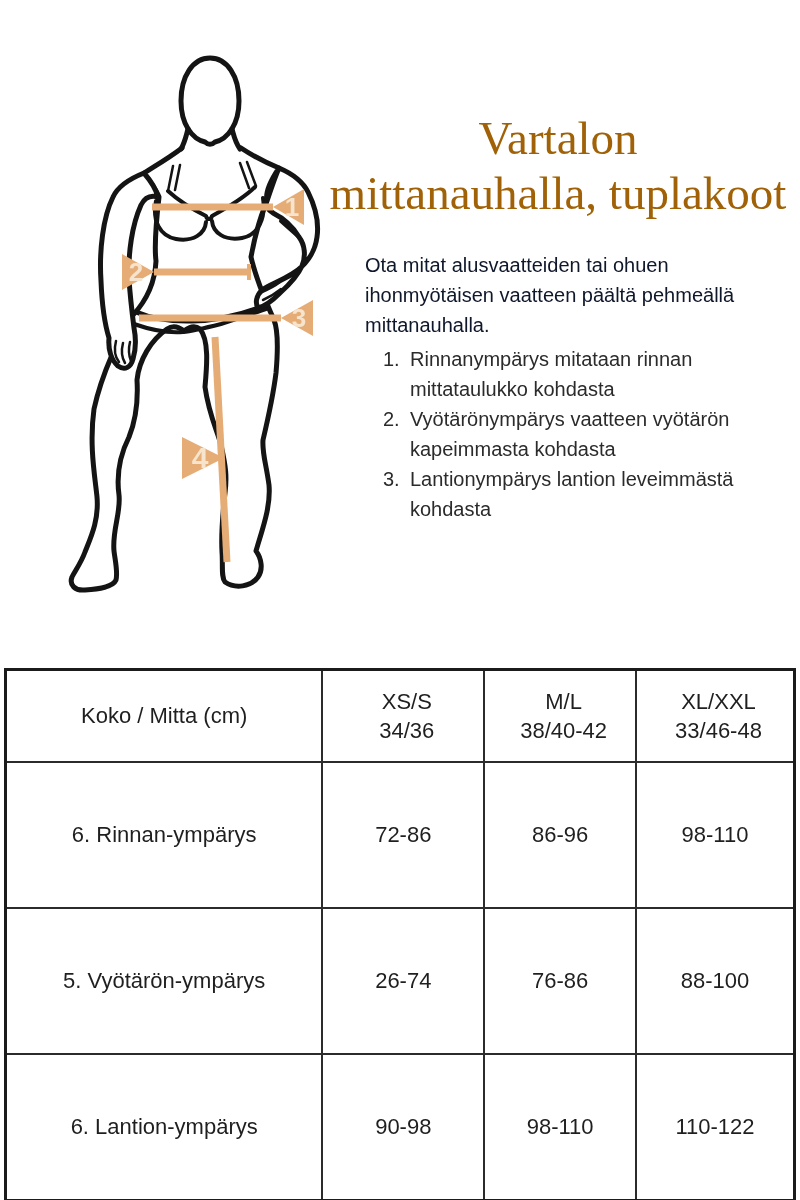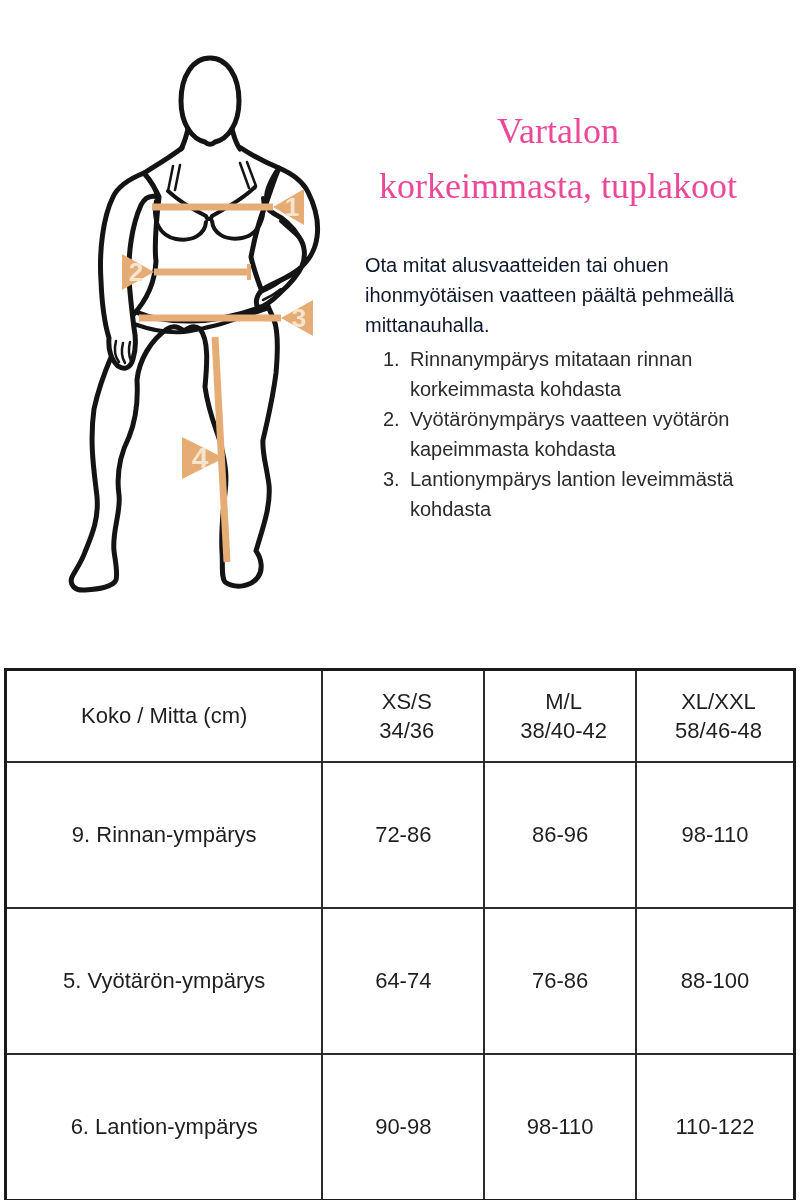--- a/index.html
+++ b/index.html
@@ -20,21 +20,21 @@
   .detail{fill:none;stroke:var(--outline);stroke-width:4;stroke-linecap:round;stroke-linejoin:round;}
   .thin{fill:none;stroke:var(--outline);stroke-width:2.5;stroke-linecap:round;}
   .accent-line{stroke:var(--accent);stroke-width:7;fill:none;}
   .accent-tick{stroke:var(--accent);stroke-width:4;fill:none;}
   .accent-fill{fill:var(--accent);}
   .marker-num{fill:var(--marker-text);font-family:"Liberation Sans",sans-serif;font-size:26px;font-weight:600;text-anchor:middle;}
   .marker-num.big{font-size:30px;}
   
   .page-title{
     position:absolute;left:318px;top:80px;width:480px;text-align:center;
-    font-family:"Liberation Serif",serif;font-weight:400;font-size:36px;line-height:55px;color:#ec4899;
+    font-family:"Liberation Serif",serif;font-weight:400;font-size:47px;line-height:55px;color:#a16207;
   }
   .intro{
     position:absolute;left:365px;top:230px;width:406px;
     font-size:20px;line-height:30px;color:#0f172a;
   }
   .measure-list{position:absolute;left:383px;top:344px;width:400px;font-size:20px;line-height:30px;color:#2b2b2b;}
   .measure-item{display:flex;}
   .measure-item .num{width:27px;flex:0 0 27px;}
   .measure-item .txt{flex:1;}
   
@@ -159,28 +159,28 @@
       <text class="marker-num" x="240" y="302">3</text>
 
       <path class="accent-line" d="M156,312 L168,537"></path>
       <polygon class="accent-fill" points="165,433 123,412 123,454"></polygon>
       <text class="marker-num big" x="141" y="443">4</text>
     </g>
   </svg>
 </div>
 
 <h1 class="page-title"><span>Vartalon</span><br>
-<span>korkeimmasta, tuplakoot</span></h1>
+<span>mittanauhalla, tuplakoot</span></h1>
 
 <p class="intro">Ota mitat alusvaatteiden tai ohuen ihonmyötäisen vaatteen päältä pehmeällä mittanauhalla.</p>
 
 <div class="measure-list">
   <div class="measure-item">
     <span class="num">1.</span>
-    <span class="txt">Rinnanympärys mitataan rinnan korkeimmasta kohdasta</span>
+    <span class="txt">Rinnanympärys mitataan rinnan mittataulukko kohdasta</span>
   </div>
   <div class="measure-item">
     <span class="num">2.</span>
     <span class="txt">Vyötärönympärys vaatteen vyötärön kapeimmasta kohdasta</span>
   </div>
   <div class="measure-item">
     <span class="num">3.</span>
     <span class="txt">Lantionympärys lantion leveimmästä kohdasta</span>
   </div>
 </div>
@@ -192,32 +192,32 @@
     <td class="c1 hdr-size">
       <div>XS/S</div>
       <div>34/36</div>
     </td>
     <td class="c2 hdr-size">
       <div>M/L</div>
       <div>38/40-42</div>
     </td>
     <td class="c3 hdr-size">
       <div>XL/XXL</div>
-      <div>58/46-48</div>
+      <div>33/46-48</div>
     </td>
   </tr>
   <tr class="row">
-    <td>9. Rinnan-ympärys</td>
+    <td>6. Rinnan-ympärys</td>
     <td>72-86</td>
     <td>86-96</td>
     <td>98-110</td>
   </tr>
   <tr class="row">
     <td>5. Vyötärön-ympärys</td>
-    <td>64-74</td>
+    <td>26-74</td>
     <td>76-86</td>
     <td>88-100</td>
   </tr>
   <tr class="row">
     <td>6. Lantion-ympärys</td>
     <td>90-98</td>
     <td>98-110</td>
     <td>110-122</td>
   </tr>
 </tbody>

